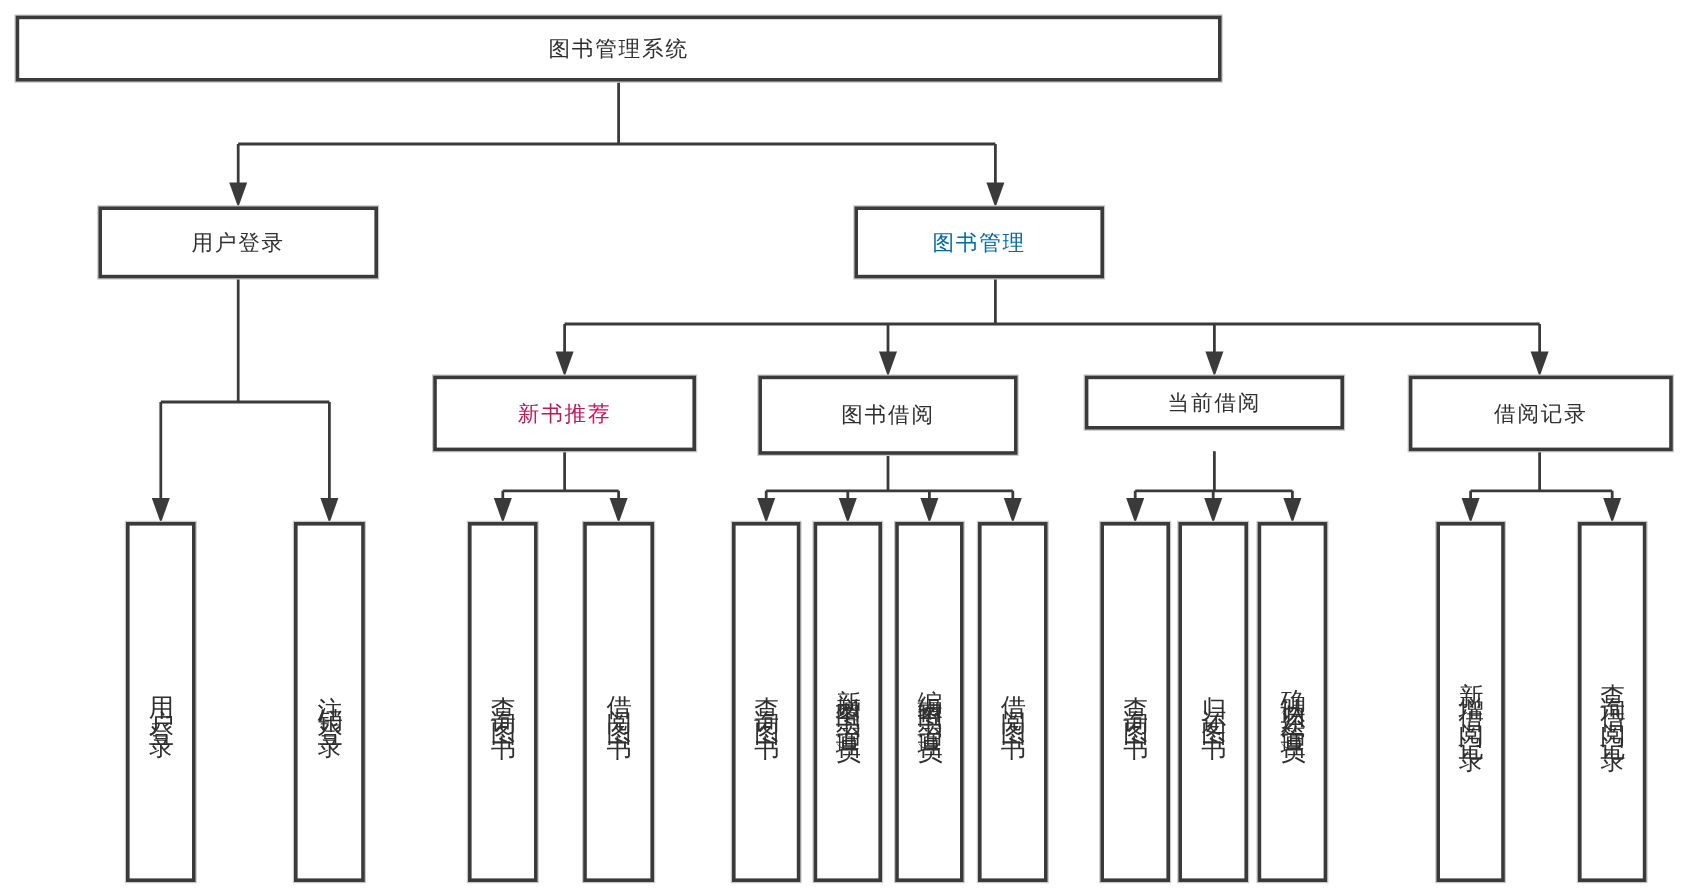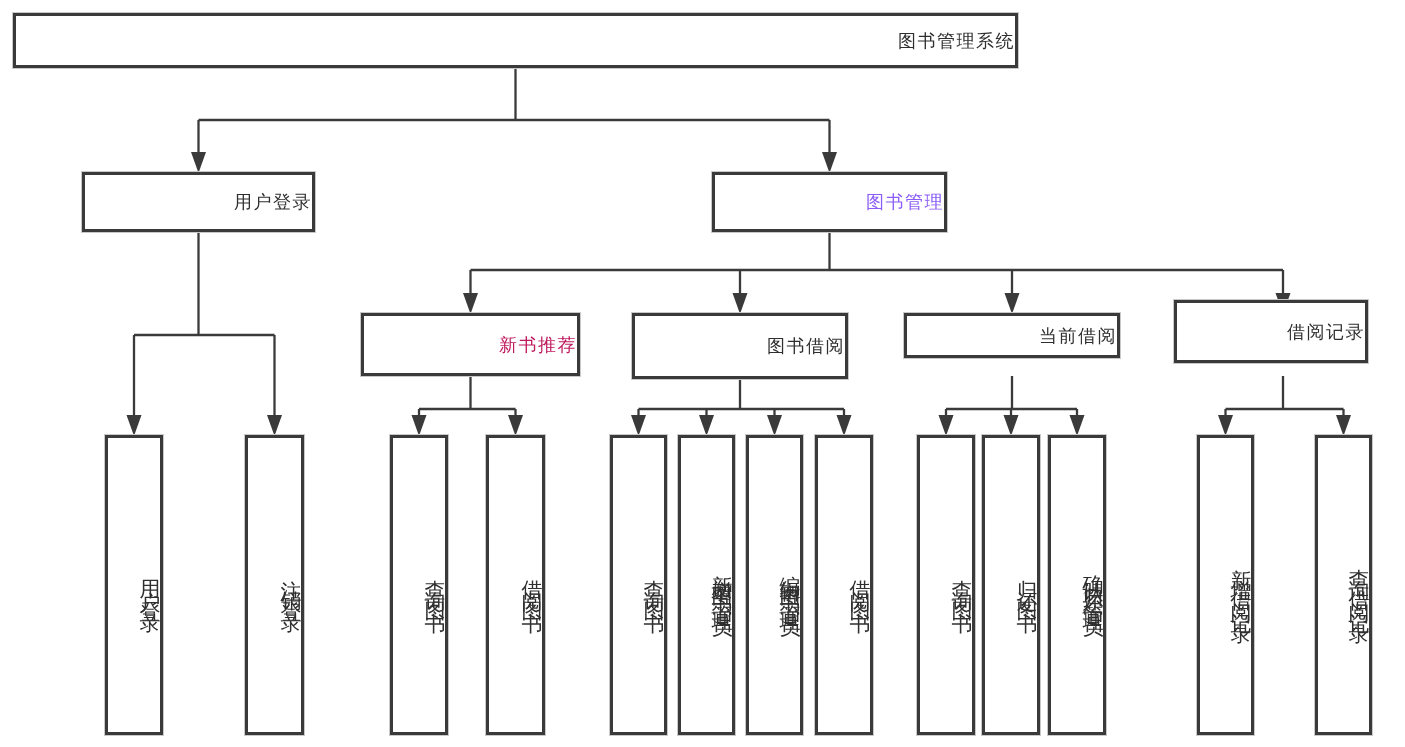--- a/index.html
+++ b/index.html
@@ -23,21 +23,21 @@
     pointer-events: none;
   }
   .node {
     position: absolute;
     box-sizing: border-box;
     background: #ffffff;
     border: 3px solid #3a3a3a;
     box-shadow: 0 0 0 1px #c9c9c9;
     display: flex;
     align-items: center;
-    justify-content: flex-end;
+    justify-content: center;
     color: #2f2f2f;
   }
   .node.h .label {
     font-size: 18px;
     letter-spacing: 1.5px;
     white-space: nowrap;
   }
   .node.v .label {
     writing-mode: vertical-rl;
     font-size: 21px;
@@ -120,21 +120,21 @@
       </div>
       <div class="node h" style="left: 82px; top: 172px; width: 233px; height: 60px; border-color: rgb(58, 58, 58); color: rgb(47, 47, 47);">
         <span class="label">用户登录</span>
       </div>
       <div class="node v" style="left: 105px; top: 435px; width: 58px; height: 300px; border-color: rgb(58, 58, 58); color: rgb(47, 47, 47);">
         <span class="label" style="letter-spacing: 11px;">用户登录</span>
       </div>
       <div class="node v" style="left: 245px; top: 435px; width: 59px; height: 300px; border-color: rgb(58, 58, 58); color: rgb(47, 47, 47);">
         <span class="label" style="letter-spacing: 11px;">注销登录</span>
       </div>
-      <div class="node h" style="left: 712px; top: 172px; width: 235px; height: 60px; border-color: rgb(58, 58, 58); color: #8b5cf6;">
+      <div class="node h" style="left: 712px; top: 172px; width: 208px; height: 60px; border-color: rgb(58, 58, 58); color: #0369a1;">
         <span class="label">图书管理</span>
       </div>
       <div class="node h" style="left: 361px; top: 313px; width: 219px; height: 63px; border-color: rgb(58, 58, 58); color: #be185d;">
         <span class="label">新书推荐</span>
       </div>
       <div class="node v" style="left: 390px; top: 435px; width: 58px; height: 300px; border-color: rgb(58, 58, 58); color: rgb(47, 47, 47);">
         <span class="label" style="letter-spacing: 11px;">查询图书</span>
       </div>
       <div class="node v" style="left: 486px; top: 435px; width: 59px; height: 300px; border-color: rgb(58, 58, 58); color: rgb(47, 47, 47);">
         <span class="label" style="letter-spacing: 11px;">借阅图书</span>
@@ -159,21 +159,21 @@
       </div>
       <div class="node v" style="left: 917px; top: 435px; width: 58px; height: 300px; border-color: rgb(58, 58, 58); color: rgb(47, 47, 47);">
         <span class="label" style="letter-spacing: 11px;">查询图书</span>
       </div>
       <div class="node v" style="left: 982px; top: 435px; width: 58px; height: 300px; border-color: rgb(58, 58, 58); color: rgb(47, 47, 47);">
         <span class="label" style="letter-spacing: 11px;">归还图书</span>
       </div>
       <div class="node v" style="left: 1048px; top: 435px; width: 58px; height: 300px; border-color: rgb(58, 58, 58); color: rgb(47, 47, 47);">
         <span class="label" style="letter-spacing: 6px;">确认归还（管理员）</span>
       </div>
-      <div class="node h" style="left: 1174px; top: 300px; width: 194px; height: 63px; border-color: rgb(58, 58, 58); color: rgb(47, 47, 47);">
+      <div class="node h" style="left: 1174px; top: 313px; width: 220px; height: 63px; border-color: rgb(58, 58, 58); color: rgb(47, 47, 47);">
         <span class="label">借阅记录</span>
       </div>
       <div class="node v" style="left: 1197px; top: 435px; width: 57px; height: 300px; border-color: rgb(58, 58, 58); color: rgb(47, 47, 47);">
         <span class="label" style="letter-spacing: 11px;">新增借阅记录</span>
       </div>
       <div class="node v" style="left: 1315px; top: 435px; width: 57px; height: 300px; border-color: rgb(58, 58, 58); color: rgb(47, 47, 47);">
         <span class="label" style="letter-spacing: 11px;">查询借阅记录</span>
       </div>
     </div>
 </div>

